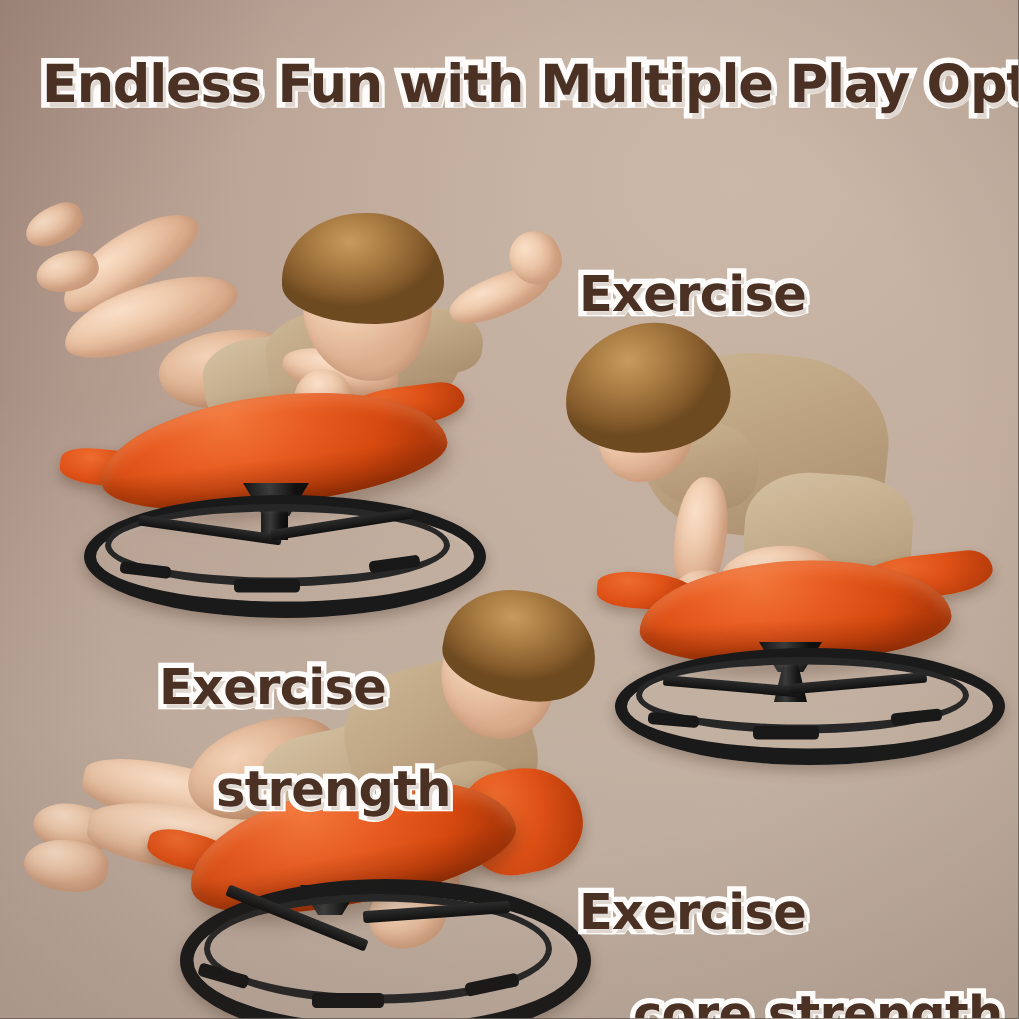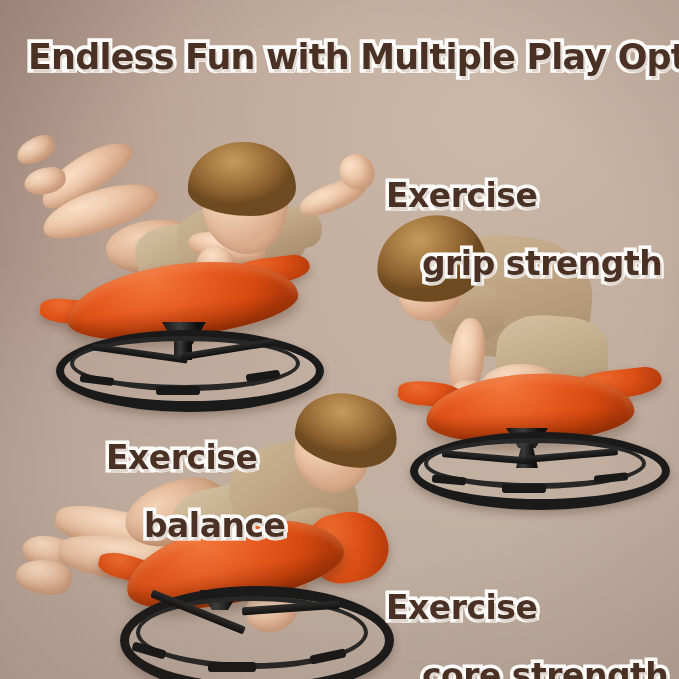--- a/index.html
+++ b/index.html
@@ -327,26 +327,25 @@
       <div class="foot" style="left:214px; top:140px; width:36px; height:9px; transform:rotate(-12deg);"></div>
     </div>
   </div>
 
   <div class="bg-vignette"></div>
 
   <div class="cap" id="title">Endless Fun with Multiple Play Options</div>
 
   <div class="cap" id="cap-grip">
     <span class="l1">Exercise</span>
-    <span class="l2">grip strength</span>
   </div>
 
   <div class="cap" id="cap-bal">
     <span class="l1">Exercise</span>
-    <span class="l2">balance</span>
+    <span class="l2">strength</span>
   </div>
 
   <div class="cap" id="cap-core">
     <span class="l1">Exercise</span>
     <span class="l2">core strength</span>
   </div>
 
 </div>
 
 </body></html>

